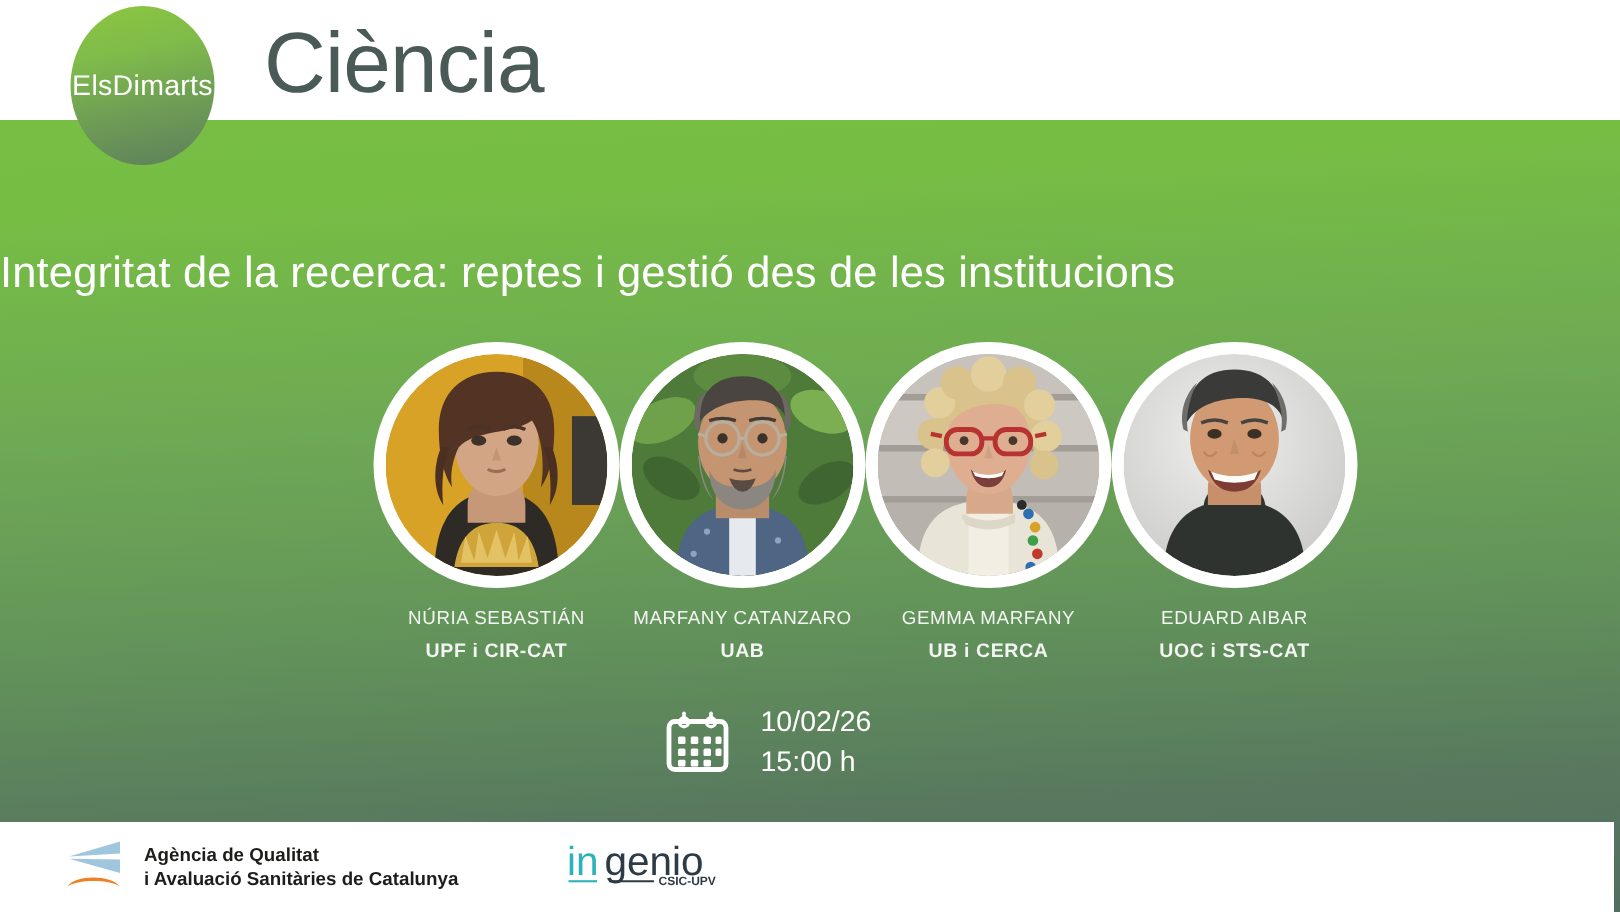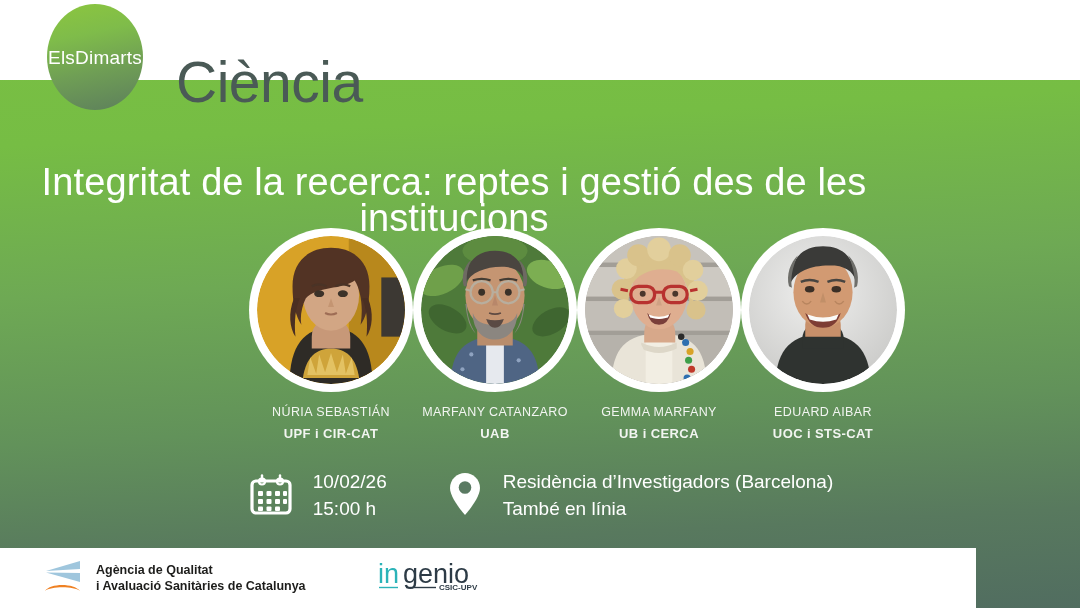--- a/index.html
+++ b/index.html
@@ -33,31 +33,31 @@
   }
   .badge-circle span {
     color:#ffffff; font-size:19px; line-height:23px;
     font-weight:400; letter-spacing:.2px; white-space:nowrap;
   }
 
   
   .title-1 {
     position:absolute; left:176px; top:10px;
     font-size:57px; line-height:64px; font-weight:400;
-    color:#4a5a56; letter-spacing:-.5px; z-index:6;margin-top:40px;
+    color:#4a5a56; letter-spacing:-.5px; z-index:6;
   }
   .title-2 {
     position:absolute; left:176px; top:80px;
     font-size:57px; line-height:64px; font-weight:400;
     color:#ffffff; letter-spacing:-.5px; z-index:6;
   }
   .subtitle {
     position:absolute; left:0; top:164px; width:908px;
-    text-align:center; color:#ffffff;
-    font-size:38px; line-height:36px; font-weight:400; letter-spacing:.1px;
+    text-align:left; color:#ffffff;
+    font-size:29px; line-height:36px; font-weight:400; letter-spacing:.1px;
   }
 
   
   .speakers {
     position:absolute; left:175px; top:228px; width:730px;
     display:flex; justify-content:flex-end;
   }
   .speaker { width:164px; display:flex; flex-direction:column; align-items:center; }
   .photo-ring {
     width:164px; height:164px; border-radius:50%;
@@ -88,21 +88,21 @@
   .info-block { display:flex; align-items:flex-start; }
   .info-block.date { margin-right:58px; }
   .info-icon { flex:0 0 auto; margin-top:2px; }
   .info-text { margin-left:18px; color:#ffffff; }
   .info-text div {
     font-size:19px; line-height:27px; font-weight:400; white-space:nowrap;
   }
 
   
   .footer {
-    position:absolute; left:0; bottom:0; width:976px; height:60px;
+    position:absolute; left:0; bottom:0; width:1076px; height:60px;
     background:#ffffff;
     display:flex; align-items:center;
   }
   .aquas { display:flex; align-items:center; margin-left:40px; }
   .aquas-text { margin-left:12px; color:#1d1d1b; }
   .aquas-text div { font-size:12.5px; line-height:16px; font-weight:700; white-space:nowrap; }
   .ingenio { margin-left:70px; position:relative; }
 </style>
 </head>
 <body>
@@ -329,32 +329,20 @@
             <rect x="28" y="36.5" width="5" height="4.5" rx="1"></rect>
           </g>
         </svg>
       </div>
       <div class="info-text">
         <div>10/02/26</div>
         <div>15:00 h</div>
       </div>
     </div>
 
-    <div class="info-block place">
-      <div class="info-icon">
-        <svg width="40" height="48" viewBox="0 0 40 48">
-          <path d="M20 3 C11.7 3 5 9.7 5 18 C5 28.5 20 45 20 45 C20 45 35 28.5 35 18 C35 9.7 28.3 3 20 3 Z" fill="#ffffff"></path>
-          <circle cx="20" cy="17.5" r="6.3" fill="#5a7a62"></circle>
-        </svg>
-      </div>
-      <div class="info-text">
-        <div>Residència d’Investigadors (Barcelona)</div>
-        <div>També en línia</div>
-      </div>
-    </div>
 
   </div>
 
   <div class="footer">
 
     <div class="aquas">
       <div>
         <svg width="44" height="34" viewBox="0 0 44 34">
           <path d="M40 2 L6 12 L40 10 Z" fill="#9fc6dd"></path>
           <path d="M40 14 L6 13.5 L40 23 Z" fill="#9fc6dd"></path>

